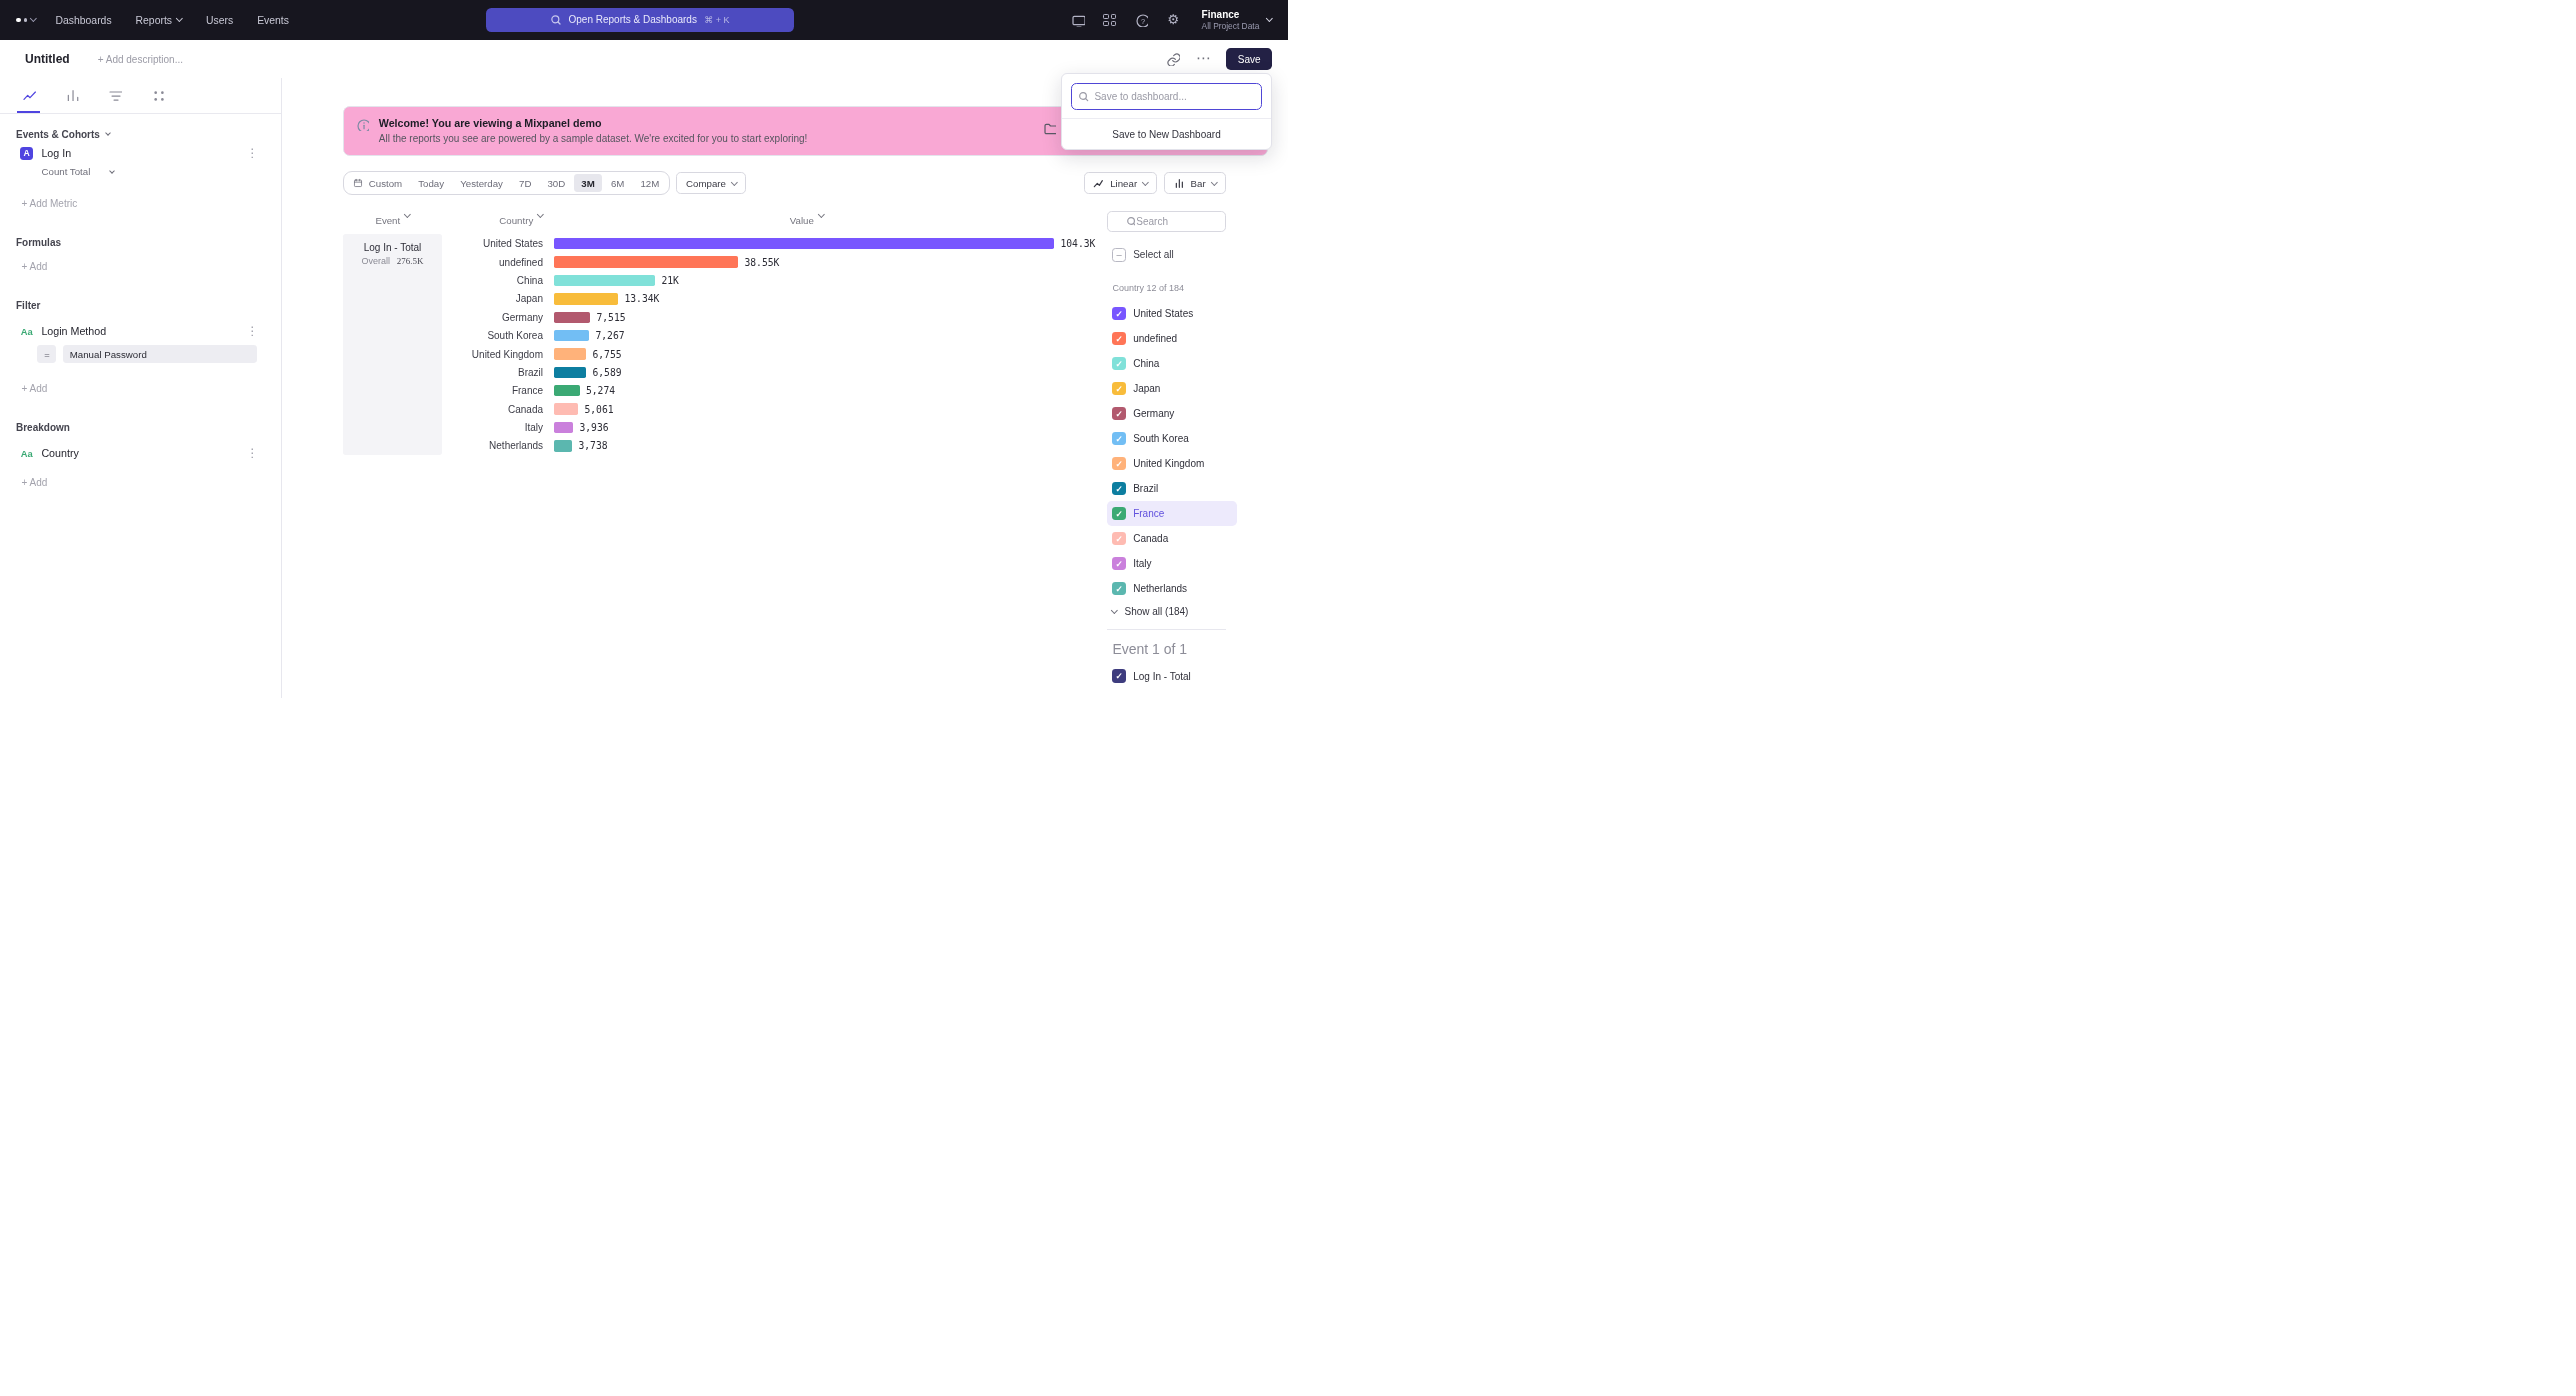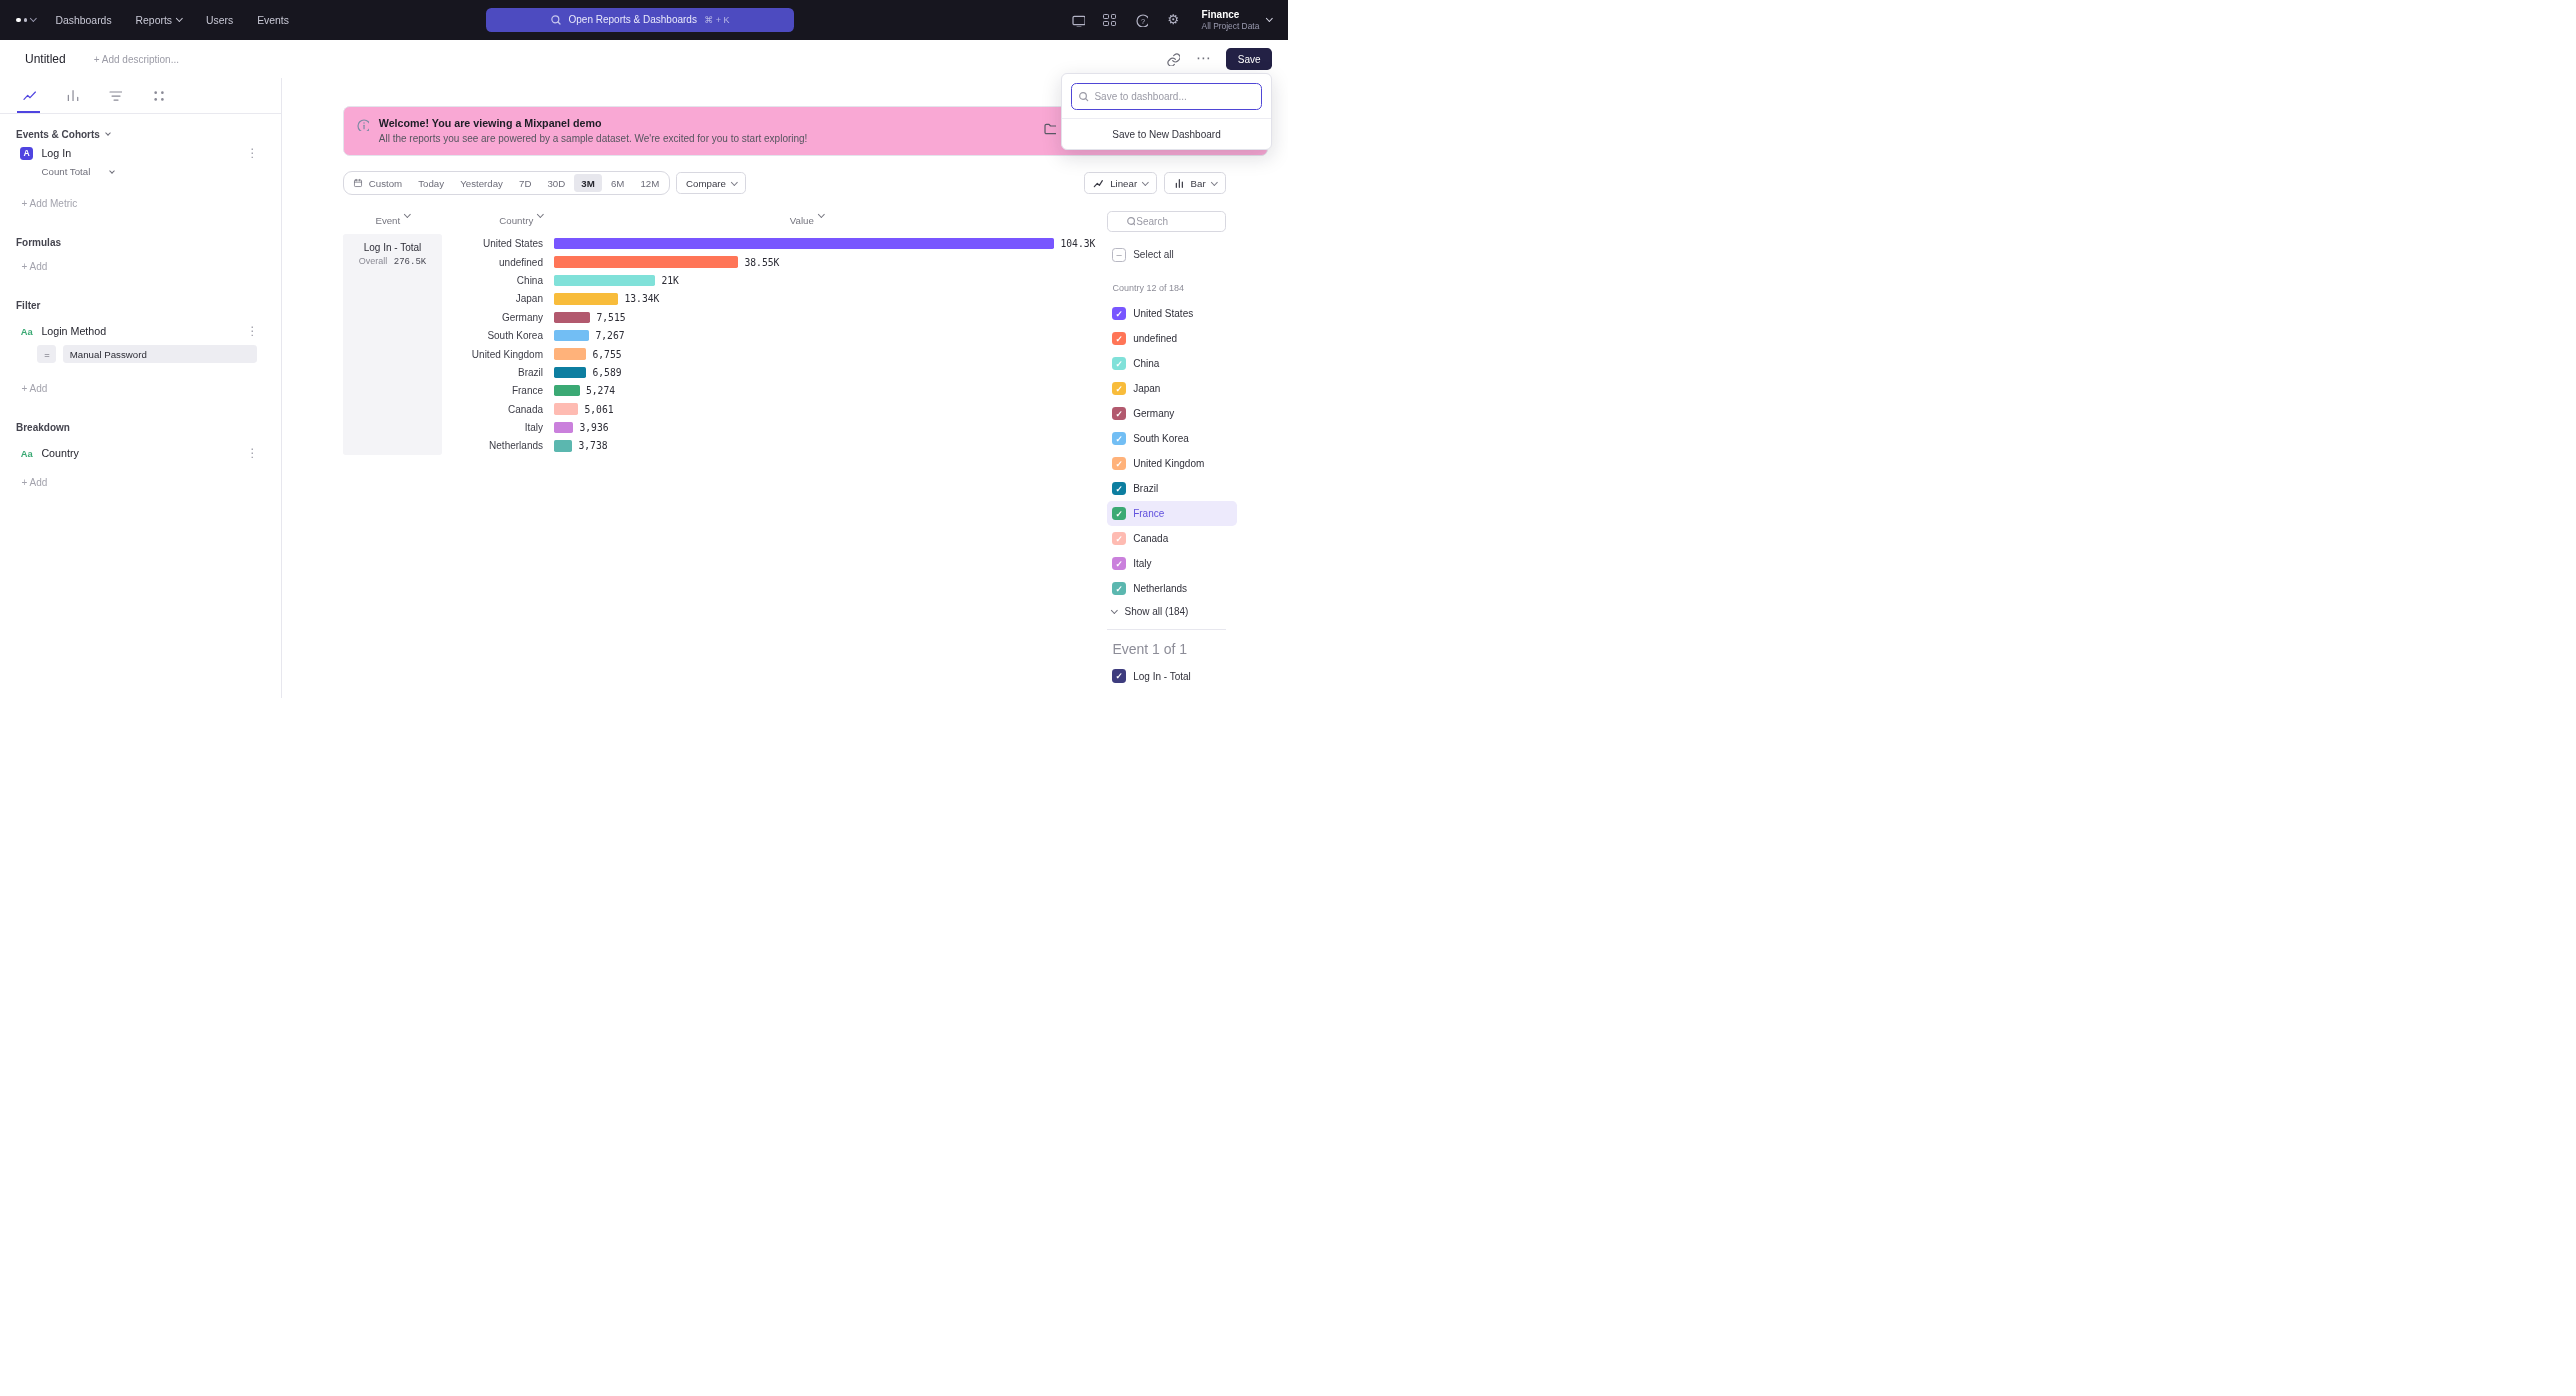--- a/index.html
+++ b/index.html
@@ -22,21 +22,21 @@
 .nav-ic{width:14.8px;height:14.8px;display:flex;align-items:center;justify-content:center;cursor:pointer}
 .apps-grid{display:grid;grid-template-columns:5.4px 5.4px;grid-gap:2px}
 .apps-grid i{width:5.4px;height:5.4px;border:1.1px solid currentColor;border-radius:1.3px;display:block}
 .gear{font-size:13.4px;line-height:1}
 .project{display:flex;align-items:center;gap:8px;margin-left:4px;cursor:pointer}
 .project .pname{color:#fff;font-size:10px;font-weight:700;line-height:1.15}
 .project .pscope{color:#9b9bb0;font-size:8.4px;line-height:1.15;margin-top:1.3px}
 .project .chev{color:#d6d6e4}
 
 .rheader{height:38px;display:flex;align-items:center;padding:0 16px 0 25px}
-.rtitle{font-size:12px;font-weight:400;color:#23232c;cursor:text}
+.rtitle{font-size:12px;font-weight:700;color:#23232c;cursor:text}
 .rdesc{font-size:10px;color:#9b9ba6;margin-left:28px;cursor:text}
 .rheader-right{margin-left:auto;display:flex;align-items:center;gap:14.8px;color:#6f6f7a}
 .hicon{width:16px;height:16px;display:flex;align-items:center;justify-content:center;cursor:pointer}
 .ellipsis{font-size:14.8px;letter-spacing:0.7px;color:#6f6f7a;line-height:0.4}
 .save-btn{background:#232145;color:#fff;font-size:10px;font-weight:500;border:none;border-radius:4.7px;padding:5.4px 11.4px;cursor:pointer;font-family:inherit}
 
 .page-row{display:flex;height:621px}
 
 .sidebar{width:282px;flex-shrink:0;border-right:0.7px solid #e7e7ee;display:flex;flex-direction:column}
 .sb-tabs{height:36px;display:flex;align-items:stretch;padding:0 17.4px;gap:20px;border-bottom:0.7px solid #e9e9ef}
@@ -81,21 +81,21 @@
 .chart-wrap{flex:1;min-width:0;padding-top:19.5px}
 .chart-head{display:flex;align-items:center;font-size:9.7px;color:#75757f;margin-bottom:8.7px}
 .head-event{width:99px;display:flex;justify-content:center;gap:4.7px;cursor:pointer}
 .head-country{width:112px;display:flex;justify-content:flex-end;padding-right:11.4px;gap:4.7px;cursor:pointer}
 .head-value{width:505px;display:flex;justify-content:center;gap:4.7px;cursor:pointer}
 .chart-body{display:flex}
 .event-panel{width:99px;flex-shrink:0;height:221px;background:#f4f4f7;border-radius:2.7px;text-align:center;padding-top:7.4px}
 .series-name{font-size:10px;color:#2e2e38}
 .overall{margin-top:3.4px;font-size:9px}
 .overall .olabel{color:#8b8b95}
-.overall .ovalue{color:#4a4a55;font-family:Liberation Mono, monospace;margin-left:4px}
+.overall .ovalue{color:#4a4a55;font-family:Liberation Serif, serif;margin-left:4px}
 .chart-rows{flex:1;min-width:0}
 .chart-row{height:18.4px;display:flex;align-items:center}
 .row-country{width:101px;flex-shrink:0;text-align:right;font-size:10px;color:#3c3c46}
 .row-barzone{display:flex;align-items:center;margin-left:11.4px;flex:1;min-width:0}
 .bar{height:11.4px;border-radius:1.7px;flex-shrink:0;cursor:pointer}
 .row-val{margin-left:6px;font-family:"DejaVu Sans Mono",monospace;font-size:9.7px;color:#2c2c35;white-space:nowrap}
 
 .legend{width:188px;flex-shrink:0;padding:15.4px 0 0 27px}
 .legend-search{width:119px;height:21.5px;border:0.7px solid #d8d8e0;border-radius:4.7px;display:flex;align-items:center;padding:0 18px;gap:1px;color:#9a9aa5}
 .legend-search input{border:none;outline:none;width:100%;font-size:10px;font-family:inherit;color:#2c2c35}

